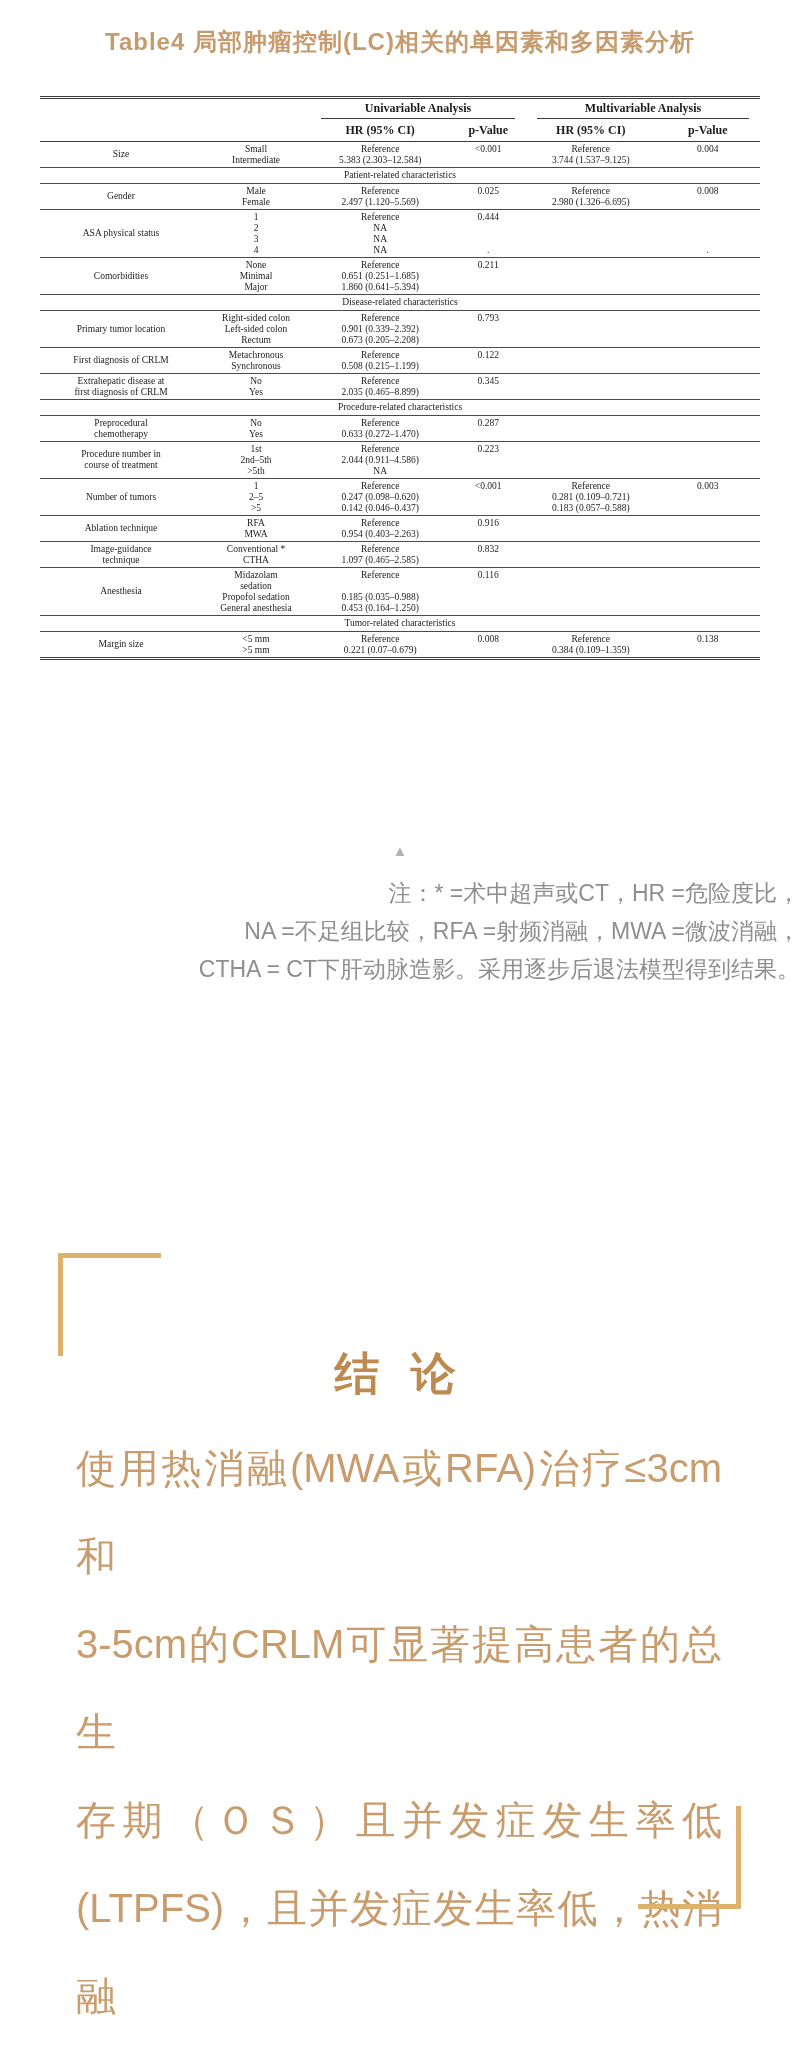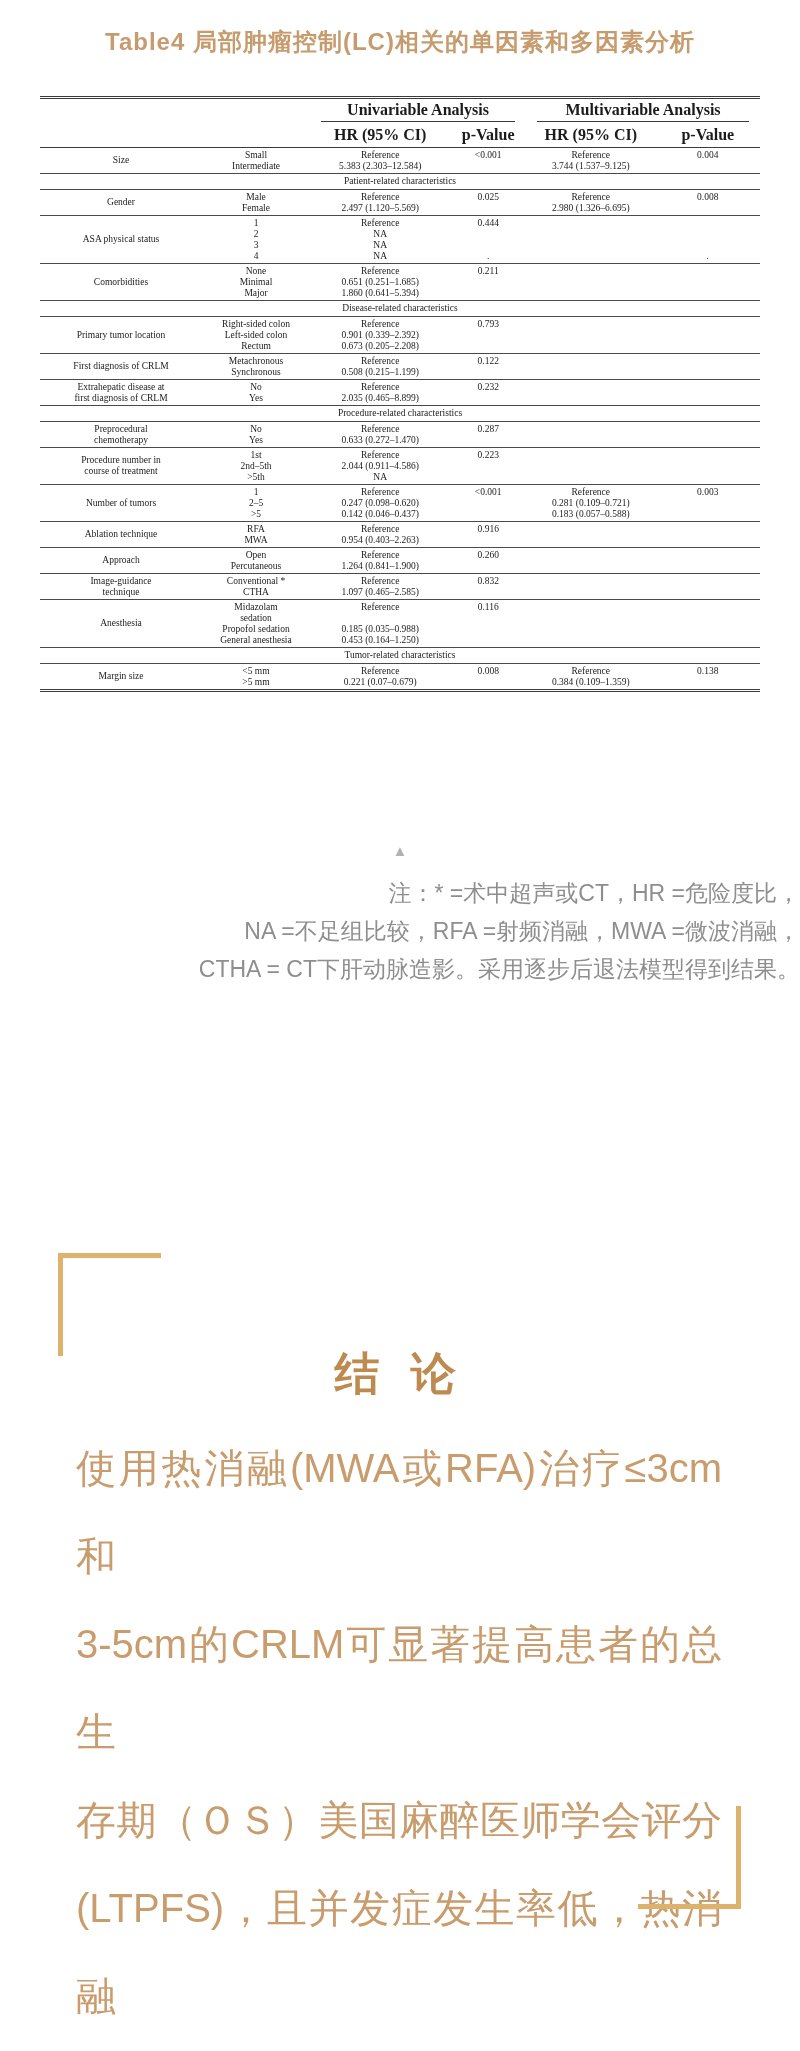--- a/index.html
+++ b/index.html
@@ -13,21 +13,21 @@
     color:#c69c6e;
   }
 
   
   .tblwrap{margin:38px 40px 0 40px;}
   table.analysis{
     width:720px;border-collapse:collapse;table-layout:fixed;
     font-family:"Liberation Serif","DejaVu Serif",serif;color:#1b1b1b;
     border-top:3px double #3a3a3a;border-bottom:3px double #3a3a3a;
   }
-  table.analysis th{font-size:16px;font-weight:bold;padding:2px 1px;text-align:center;font-family:Liberation Serif, serif;}
+  table.analysis th{font-size:12px;font-weight:bold;padding:2px 1px;text-align:center;font-family:Liberation Serif, serif;}
   tr.grp th{border-bottom:none;}
   .group-inner{display:block;margin:0 10px;padding-bottom:2px;border-bottom:1.2px solid #3a3a3a;}
   tr.cols th{border-bottom:1.2px solid #3a3a3a;padding:2px 1px 3px 1px;}
   table.analysis td{
     font-size:9.5px;line-height:11px;text-align:center;
     padding:1.5px 2px;vertical-align:top;word-wrap:break-word;
   }
   table.analysis td.c-label{vertical-align:middle;}
   tbody tr{border-top:1px solid #4a4a4a;}
   tr.section-row td{font-weight:normal;padding:2px;}
@@ -251,21 +251,21 @@
             </td>
             <td class="c-sub">
               <div class="ln">No</div>
               <div class="ln">Yes</div>
             </td>
             <td class="c-hr">
               <div class="ln">Reference</div>
               <div class="ln">2.035 (0.465–8.899)</div>
             </td>
             <td class="c-p">
-              <div class="ln">0.232</div>
+              <div class="ln">0.345</div>
             </td>
             <td class="c-hr">
               <div class="ln"></div>
             </td>
             <td class="c-p">
               <div class="ln"></div>
             </td>
           </tr>
           <tr class="section-row">
             <td colspan="6">Procedure-related characteristics</td>
@@ -351,42 +351,20 @@
             <td class="c-sub">
               <div class="ln">RFA</div>
               <div class="ln">MWA</div>
             </td>
             <td class="c-hr">
               <div class="ln">Reference</div>
               <div class="ln">0.954 (0.403–2.263)</div>
             </td>
             <td class="c-p">
               <div class="ln">0.916</div>
-            </td>
-            <td class="c-hr">
-              <div class="ln"></div>
-            </td>
-            <td class="c-p">
-              <div class="ln"></div>
-            </td>
-          </tr>
-          <tr class="data-row">
-            <td class="c-label" colspan="1">
-              <div class="ln">Approach</div>
-            </td>
-            <td class="c-sub">
-              <div class="ln">Open</div>
-              <div class="ln">Percutaneous</div>
-            </td>
-            <td class="c-hr">
-              <div class="ln">Reference</div>
-              <div class="ln">1.264 (0.841–1.900)</div>
-            </td>
-            <td class="c-p">
-              <div class="ln">0.260</div>
             </td>
             <td class="c-hr">
               <div class="ln"></div>
             </td>
             <td class="c-p">
               <div class="ln"></div>
             </td>
           </tr>
           <tr class="data-row">
             <td class="c-label" colspan="1">
@@ -475,20 +453,20 @@
     <div>CTHA = CT下肝动脉造影。采用逐步后退法模型得到结果。</div>
   </div>
 
   <div class="bracket-tl"></div>
 
   <h2 class="conclusion-title">结 论</h2>
 
   <div class="conclusion-text">
     <div class="conclusion-line">使用热消融(MWA或RFA)治疗≤3cm和</div>
     <div class="conclusion-line">3-5cm的CRLM可显著提高患者的总生</div>
-    <div class="conclusion-line">存期（ＯＳ）美国麻醉医师学会评分</div>
+    <div class="conclusion-line">存期（ＯＳ）且并发症发生率低</div>
     <div class="conclusion-line">(LTPFS)，且并发症发生率低，热消融</div>
     <div class="conclusion-line">是CRLM患者安全有效的治疗方法。</div>
   </div>
 
   <div class="bracket-br"></div>
 
 </div>
 
 </body></html>

